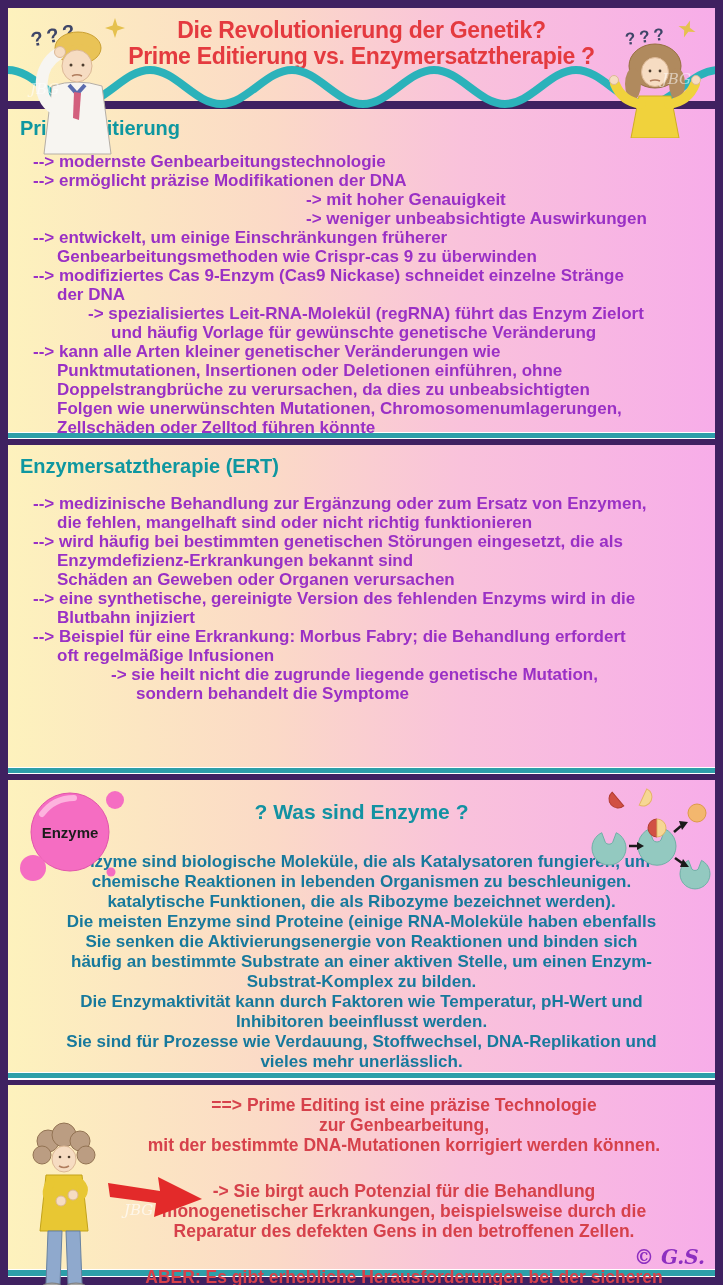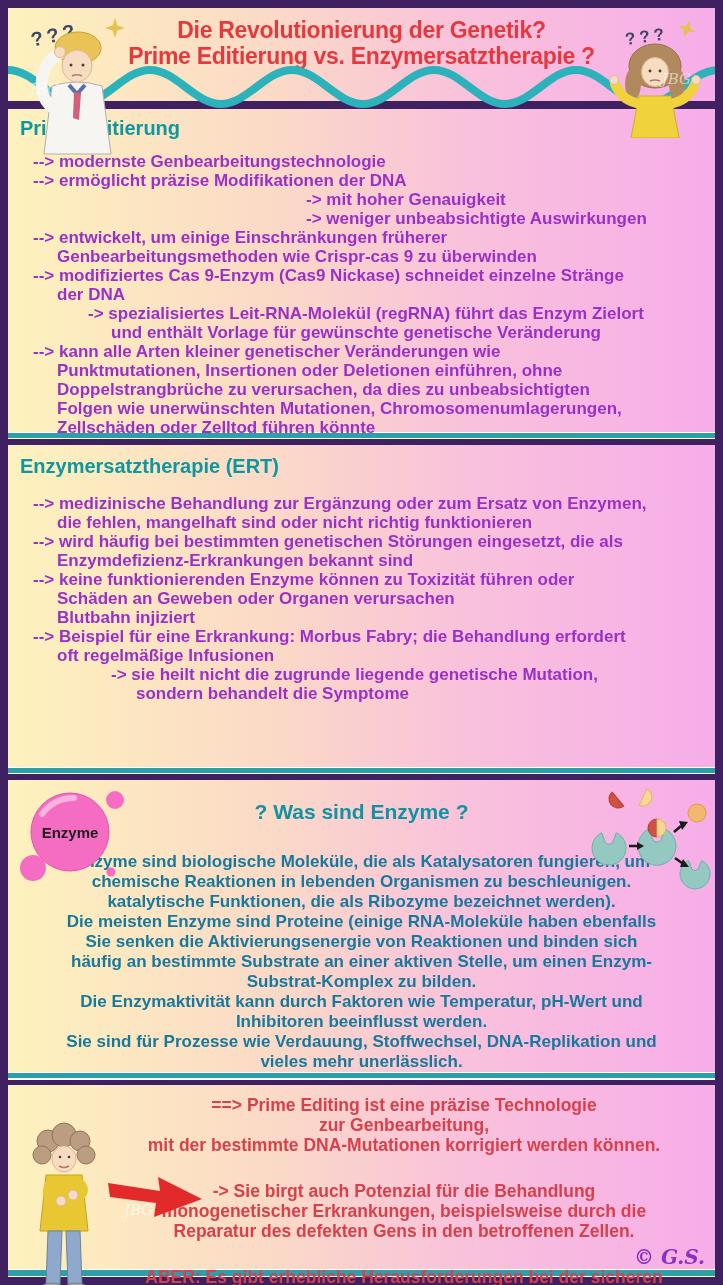--- a/index.html
+++ b/index.html
@@ -117,39 +117,39 @@
     <div class="shead">Prime Editierung</div>
     <div class="bl i-a">--&gt; modernste Genbearbeitungstechnologie</div>
     <div class="bl i-a">--&gt; ermöglicht präzise Modifikationen der DNA</div>
     <div class="bl i-far">-&gt; mit hoher Genauigkeit</div>
     <div class="bl i-far">-&gt; weniger unbeabsichtigte Auswirkungen</div>
     <div class="bl i-a">--&gt; entwickelt, um einige Einschränkungen früherer</div>
     <div class="bl i-b">Genbearbeitungsmethoden wie Crispr-cas 9 zu überwinden</div>
     <div class="bl i-a">--&gt; modifiziertes Cas 9-Enzym (Cas9 Nickase) schneidet einzelne Stränge</div>
     <div class="bl i-b">der DNA</div>
     <div class="bl i-c">-&gt; spezialisiertes Leit-RNA-Molekül (regRNA) führt das Enzym Zielort</div>
-    <div class="bl i-d">und enthält Vorlage für gewünschte genetische Veränderung</div>
+    <div class="bl i-d">und häufig Vorlage für gewünschte genetische Veränderung</div>
     <div class="bl i-a">--&gt; kann alle Arten kleiner genetischer Veränderungen wie</div>
     <div class="bl i-b">Punktmutationen, Insertionen oder Deletionen einführen, ohne</div>
     <div class="bl i-b">Doppelstrangbrüche zu verursachen, da dies zu unbeabsichtigten</div>
     <div class="bl i-b">Folgen wie unerwünschten Mutationen, Chromosomenumlagerungen,</div>
     <div class="bl i-b">Zellschäden oder Zelltod führen könnte</div>
   </div>
 
   <div class="sep"></div>
   <div class="gapP"></div>
 
   <div class="sec sec2">
     <div class="shead">Enzymersatztherapie (ERT)</div>
     <div class="bl i-a">--&gt; medizinische Behandlung zur Ergänzung oder zum Ersatz von Enzymen,</div>
     <div class="bl i-b">die fehlen, mangelhaft sind oder nicht richtig funktionieren</div>
     <div class="bl i-a">--&gt; wird häufig bei bestimmten genetischen Störungen eingesetzt, die als</div>
     <div class="bl i-b">Enzymdefizienz-Erkrankungen bekannt sind</div>
-    <div class="bl i-a">--&gt; keine funktionierenden Enzyme können zu Toxizität führen oder</div>
     <div class="bl i-b">Schäden an Geweben oder Organen verursachen</div>
+    <div class="bl i-a">--&gt; eine synthetische, gereinigte Version des fehlenden Enzyms wird in die</div>
     <div class="bl i-b">Blutbahn injiziert</div>
     <div class="bl i-a">--&gt; Beispiel für eine Erkrankung: Morbus Fabry; die Behandlung erfordert</div>
     <div class="bl i-b">oft regelmäßige Infusionen</div>
     <div class="bl i-d">-&gt; sie heilt nicht die zugrunde liegende genetische Mutation,</div>
     <div class="bl i-e">sondern behandelt die Symptome</div>
   </div>
 
   <div class="sep"></div>
   <div class="gapP"></div>
 

